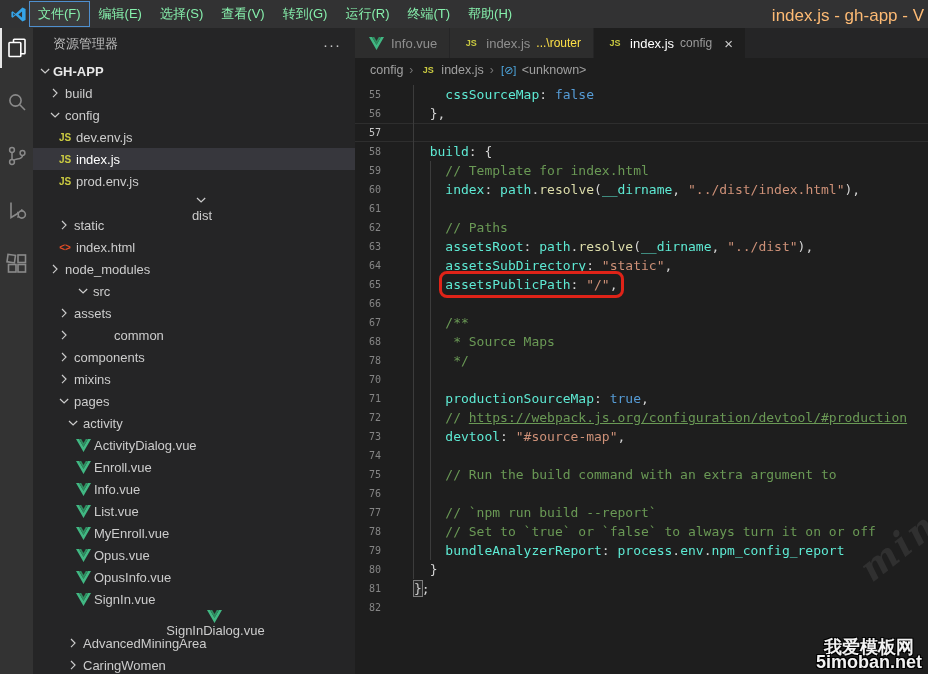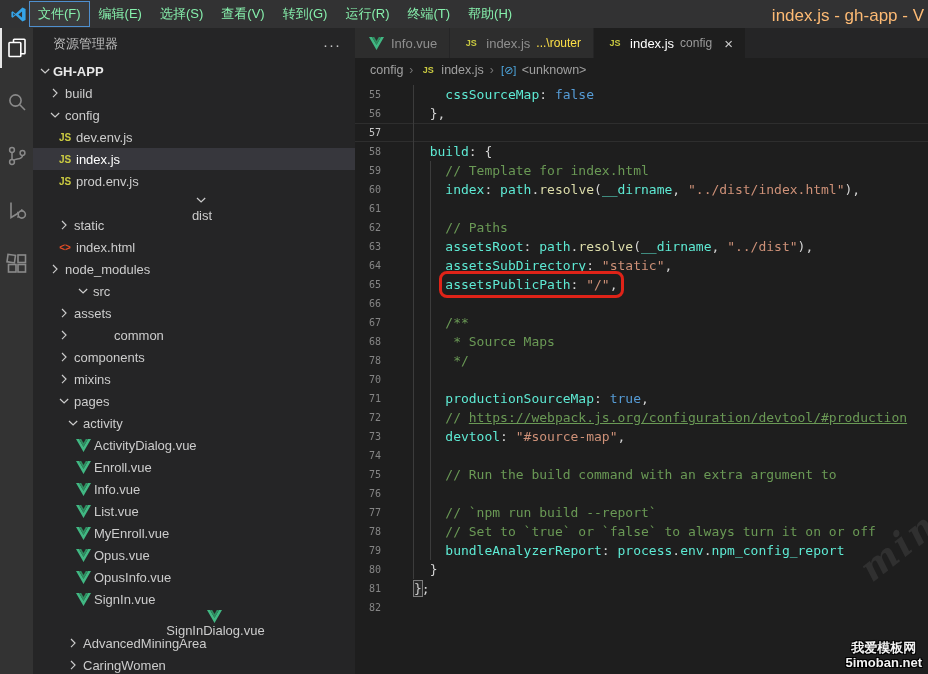--- a/index.html
+++ b/index.html
@@ -68,21 +68,21 @@
   .com{color:#6a9955;margin-top:12px;} .fn{color:#dcdcaa;}
   .link{color:#6a9955;text-decoration:underline;}
   .redbox{outline:3px solid #df2318;outline-offset:3px;border-radius:2px;}
   .bm{outline:1px solid #7c7c7c;background:rgba(120,120,120,0.12);}
 
   
   .diag{position:absolute;right:-14px;top:455px;transform:rotate(-38deg);
         font-family:"DejaVu Serif",serif;font-style:italic;font-weight:700;font-size:36px;
         color:rgba(235,235,235,0.09);letter-spacing:3px;}
   .sitemark{position:absolute;right:6px;bottom:4px;text-align:center;line-height:15px;
-            font-size:13px;font-weight:700;color:#f2f2f2;
+            font-size:18px;font-weight:700;color:#f2f2f2;
             text-shadow:-1px -1px 0 #000,1px -1px 0 #000,-1px 1px 0 #000,1px 1px 0 #000;}
 </style>
 </head>
 <body>
 
 <div class="app">
 
   <div class="titlebar">
     <span class="logo">
       <svg width="17" height="17" viewBox="0 0 24 24">

